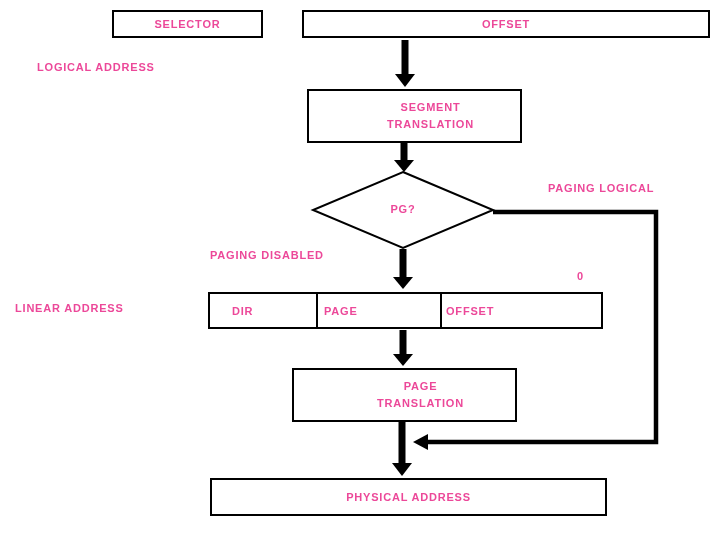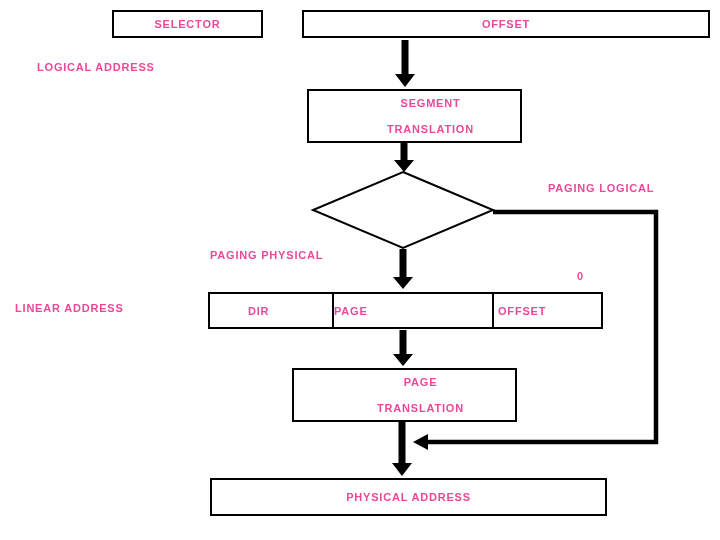--- a/index.html
+++ b/index.html
@@ -32,21 +32,21 @@
     align-items: center;
     justify-content: center;
     font-size: 11px;
     font-weight: bold;
     letter-spacing: 0.8px;
     text-align: center;
   }
   .node .wrap-narrow {
     display: inline-block;
     max-width: 112px;
-    line-height: 26px;
+    line-height: 17px;
     margin-left: 32px;
   }
   .flabel {
     position: absolute;
     font-size: 11px;
     font-weight: bold;
     letter-spacing: 0.8px;
     white-space: nowrap;
   }
   #selector-box   { left: 112px; top: 10px;  width: 151px; height: 28px; }
@@ -64,22 +64,22 @@
     display: flex;
   }
   #linear-box .cell {
     box-sizing: border-box;
     display: flex;
     align-items: center;
     font-size: 11px;
     font-weight: bold;
     letter-spacing: 0.8px;
   }
-  #cell-dir    { width: 108px; border-right: 2px solid #000000; padding-left: 22px; margin-left: 16px; }
-  #cell-page   { width: 160px; border-right: 2px solid #000000; padding-left: 0; }
+  #cell-dir    { width: 108px; border-right: 2px solid #000000; padding-left: 22px; }
+  #cell-page   { width: 124px; border-right: 2px solid #000000; padding-left: 6px; }
   #cell-offset { flex: 1; padding-left: 4px; }
 
   #label-logical-address { left: 37px;  top: 61px; }
   #label-linear-address  { left: 15px;  top: 302px; text-align: center; }
   #label-paging-disabled { left: 548px; top: 182px; }
   #label-paging-enabled  { left: 210px; top: 249px; }
   #label-bit-31          { left: 211px; top: 275px; margin-top: 37px; }
   #label-bit-0           { left: 577px; top: 270px; }
 
   #pg-label {
@@ -138,23 +138,24 @@
     <span>OFFSET</span>
   </div>
 
   <div class="flabel" id="label-logical-address">LOGICAL ADDRESS</div>
   <div class="flabel" id="label-linear-address">LINEAR ADDRESS</div>
 
   <div class="node" id="segment-box">
     <span class="wrap-narrow">SEGMENT TRANSLATION</span>
   </div>
 
+  <div id="pg-label">PG?</div>
 
   <div class="flabel" id="label-paging-disabled">PAGING LOGICAL</div>
-  <div class="flabel" id="label-paging-enabled">PAGING PHYSICAL</div>
+  <div class="flabel" id="label-paging-enabled">PAGING DISABLED</div>
 
   <div class="flabel" id="label-bit-31">31</div>
   <div class="flabel" id="label-bit-0">0</div>
 
   <div id="linear-box">
     <div class="cell" id="cell-dir">
       <span>DIR</span>
     </div>
     <div class="cell" id="cell-page">
       <span>PAGE</span>

